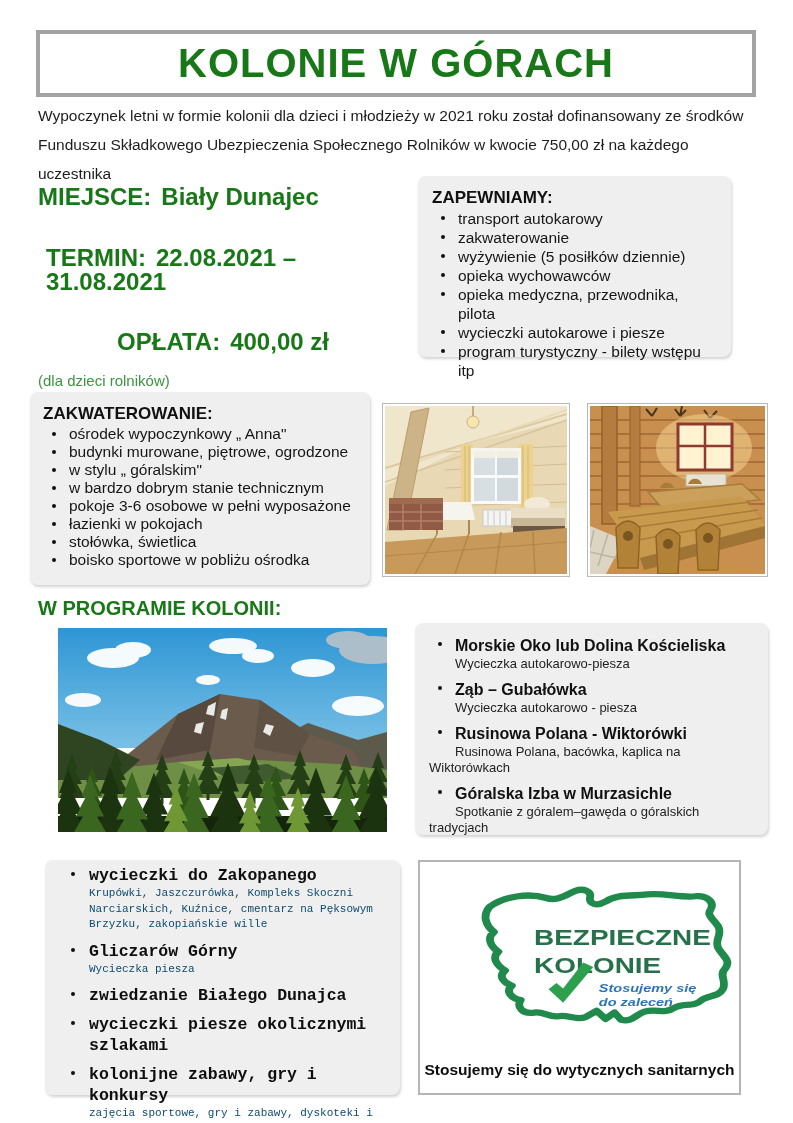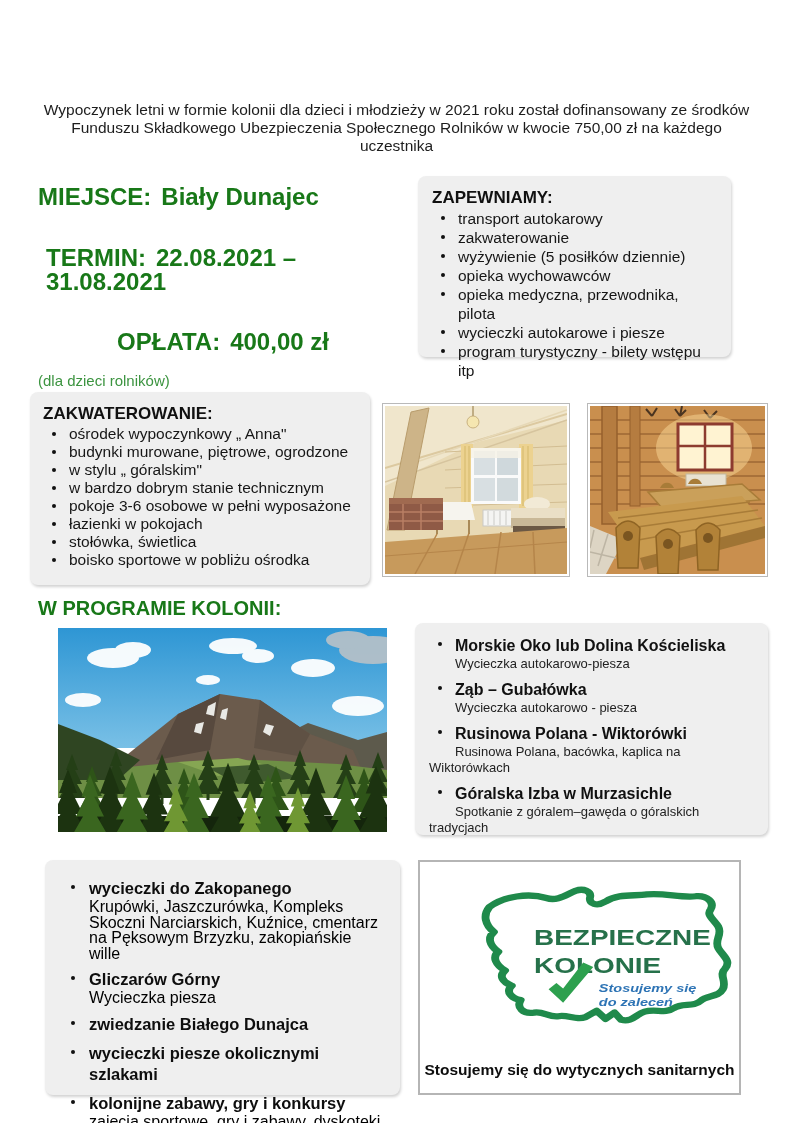--- a/index.html
+++ b/index.html
@@ -13,21 +13,21 @@
   .title-box {
     position:absolute; left:36px; top:30px; width:720px; height:67px;
     border:4px solid #a3a3a3; background:#fff;
     display:flex; align-items:center; justify-content:center;
   }
   .title-box h1 {
     font-size:40px; font-weight:bold; letter-spacing:1px; color:#187818;
   }
   .intro {
     position:absolute; left:38px; top:101px; width:717px;
-    font-size:15.5px; line-height:18px; text-align:center; color:#1d1d1d;
+    font-size:15.5px; line-height:29px; text-align:left; color:#1d1d1d;
   }
   
   .info-col { position:absolute; left:38px; top:185px; width:370px; }
   .info-line { font-size:24px; font-weight:bold; color:#187818; line-height:24px; }
   .info-line .lbl { margin-right:10px; }
   .info-miejsce { margin-bottom:37px; }
   .info-termin  { margin-bottom:36px;margin-left:8px; }
   .info-oplata  { margin-bottom:18px;text-align:center; }
   .info-note { font-size:15px; font-weight:normal; color:#3c9440; }
   
@@ -66,49 +66,52 @@
   .p-title {
     position:relative; padding-left:26px;
     font-size:16px; font-weight:bold; color:#111; line-height:20px;
   }
   .p-title::before {
     content:""; position:absolute; left:9px; top:6px;
     width:4px; height:4px; border-radius:50%; background:#111;
   }
   .p-desc { font-size:13px; line-height:16px; color:#222; text-indent:26px; }
   
-  .box-activities { left:45px; top:860px; width:355px; height:235px; padding:18px 16px; }
+  .box-activities { left:45px; top:860px; width:355px; height:235px; padding:5px 16px;font-family:Liberation Mono, monospace; }
   .a-item { margin-bottom:8px; }
   .a-title {
     position:relative; padding-left:28px;
     font-size:16.5px; font-weight:bold; color:#0e0e0e; line-height:21px;
   }
   .a-title::before {
     content:""; position:absolute; left:10px; top:7px;
     width:4px; height:4px; border-radius:50%; background:#111;
   }
-  .a-desc { font-size:16px; line-height:15.5px; color:#000000; padding-left:28px; }
+  .a-desc { font-size:11px; line-height:15.5px; color:#0c4a6e; padding-left:28px; }
   
   .badge-box {
     position:absolute; left:418px; top:860px; width:323px; height:235px;
     background:#fff; border:2px solid #b5b5b5;
   }
   .badge-box svg.poland { position:absolute; left:8px; top:2px; }
   .badge-footer {
     position:absolute; left:0; bottom:14px; width:100%;
     text-align:center; font-size:15.5px; font-weight:bold; color:#0d0d0d;
   }
   .poland-title { font-weight:bold; fill:#26714a; font-size:25px; font-family:"Liberation Sans",sans-serif; }
   .poland-note  { font-weight:bold; font-style:italic; fill:#2e74b5; font-size:13px; font-family:"Liberation Sans",sans-serif; }
 </style>
 </head>
 <body>
 
 <div class="page">
 
+  <div class="title-box">
+    <h1>KOLONIE W GÓRACH</h1>
+  </div>
 
   <p class="intro">Wypoczynek letni w formie kolonii dla dzieci i młodzieży w 2021 roku został dofinansowany ze środków Funduszu Składkowego Ubezpieczenia Społecznego Rolników w kwocie 750,00 zł na każdego uczestnika</p>
 
   <div class="info-col">
     <div class="info-line info-miejsce">
       <span class="lbl">MIEJSCE:</span><span>Biały Dunajec</span>
     </div>
     <div class="info-line info-termin">
       <span class="lbl">TERMIN:</span><span>22.08.2021 – 31.08.2021</span>
     </div>

